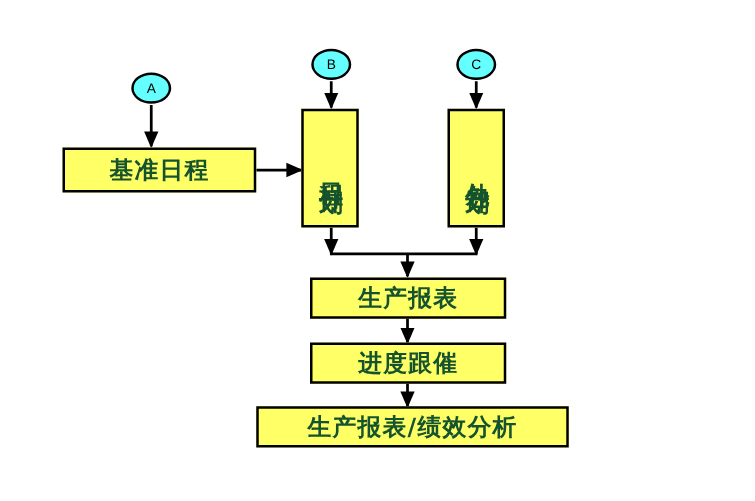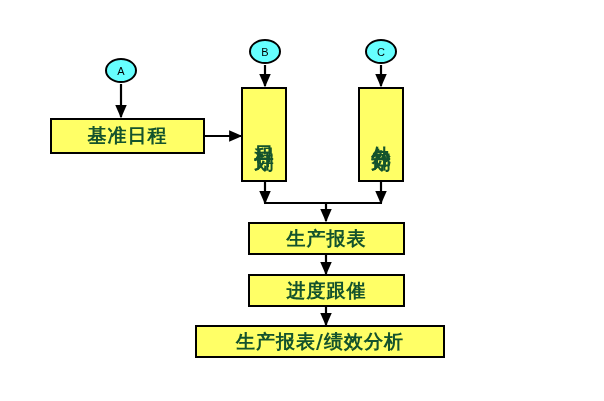--- a/index.html
+++ b/index.html
@@ -117,17 +117,17 @@
   </div>
 
   <div class="node node-horizontal" style="left:248px; top:222px; width:157px; height:33px;">
     <span>生产报表</span>
   </div>
 
   <div class="node node-horizontal" style="left:248px; top:274px; width:157px; height:33px;">
     <span>进度跟催</span>
   </div>
 
-  <div class="node node-horizontal" style="left:195px; top:325px; width:250px; height:33px;">
+  <div class="node node-horizontal" style="left:205px; top:325px; width:250px; height:33px;">
     <span>生产报表/绩效分析</span>
   </div>
 
 </div>
 
 </body></html>

